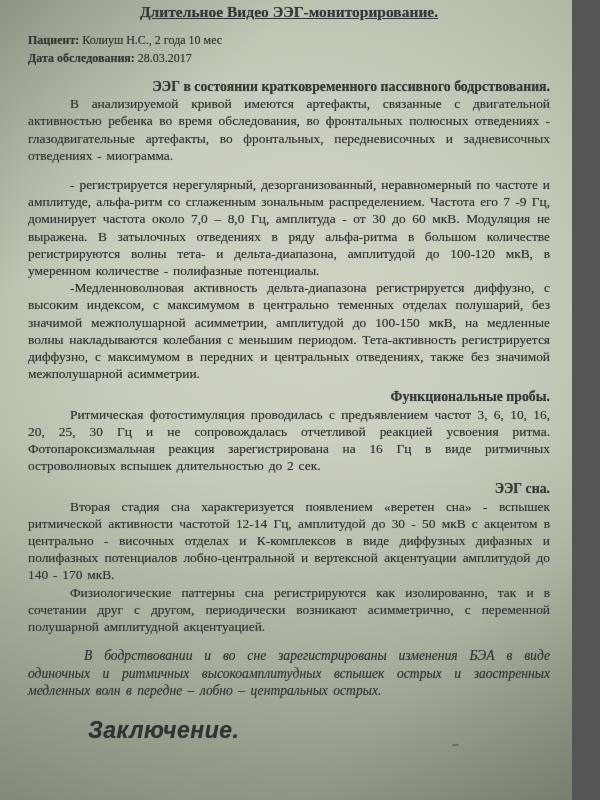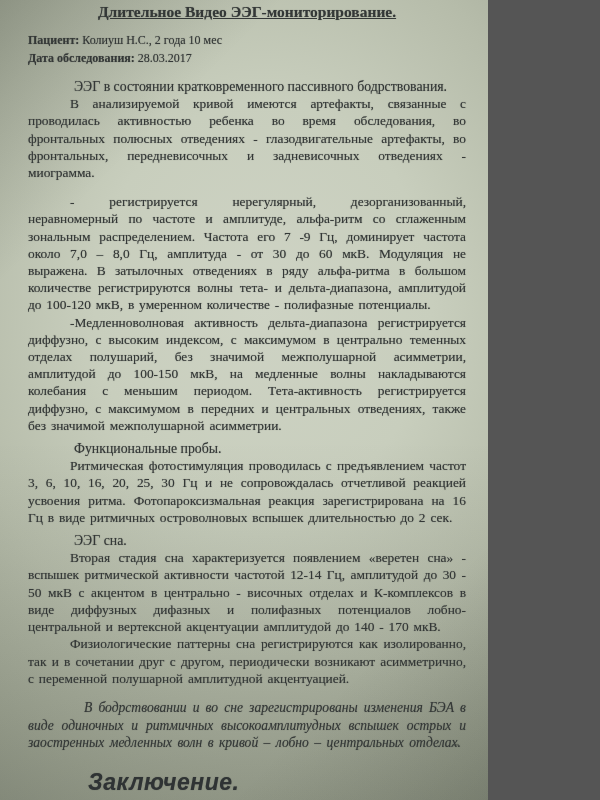--- a/index.html
+++ b/index.html
@@ -1,18 +1,18 @@
 <!DOCTYPE html>
 <html lang="ru"><head>
 <meta charset="utf-8">
 <style>
   html,body{margin:0;padding:0;background:#555;}
   .photo{
     position:relative;
-    width:488px;height:800px;
+    width:572px;height:800px;
     overflow:hidden;
     background:
       linear-gradient(135deg, rgba(30,36,28,0.22) 0%, rgba(30,36,28,0) 22%),
       linear-gradient(315deg, rgba(30,36,28,0.14) 0%, rgba(30,36,28,0) 20%),
       linear-gradient(to bottom, rgba(30,36,28,0) 55%, rgba(30,36,28,0.16) 100%),
       radial-gradient(ellipse 115% 85% at 54% 38%, #ced3c4 0%, #c8cebd 30%, #b6bcaa 55%, #a2a896 76%, #8e9484 95%, #878d7d 100%);
     font-family:"Liberation Serif","DejaVu Serif",serif;
     color:#343837;
   }
   .doc{
@@ -28,24 +28,25 @@
     line-height:20px;
     text-decoration:underline;
     margin-bottom:10px;
   }
   .meta-line{
     font-size:12px;
     line-height:17.5px;
   }
   .meta-line b{font-weight:bold;}
   .heading{
-    font-weight:normal;
+    font-weight:bold;
     font-size:13.8px;
     line-height:17.2px;
     margin-left:46px;
+    text-align:right;
   }
   .para{
     font-size:13.4px;
     line-height:17.2px;
     text-align:justify;
     text-indent:42px;
     margin:0;
     word-spacing:1.5px;
   }
   .mt4{margin-top:12px;}
@@ -92,37 +93,37 @@
       <span>Колиуш Н.С., 2 года 10 мес</span>
     </div>
 
     <div class="meta-line">
       <b>Дата обследования:</b>
       <span>28.03.2017</span>
     </div>
 
     <div class="heading mt11">ЭЭГ в состоянии кратковременного пассивного бодрствования.</div>
 
-    <p class="para">В анализируемой кривой имеются артефакты, связанные с проводилась активностью ребенка во время обследования, во фронтальных полюсных отведениях - глазодвигательные артефакты, во фронтальных, передневисочных и задневисочных отведениях - миограмма.</p>
+    <p class="para">В анализируемой кривой имеются артефакты, связанные с двигательной активностью ребенка во время обследования, во фронтальных полюсных отведениях - глазодвигательные артефакты, во фронтальных, передневисочных и задневисочных отведениях - миограмма.</p>
 
     <p class="para mt4">- регистрируется нерегулярный, дезорганизованный, неравномерный по частоте и амплитуде, альфа-ритм со сглаженным зональным распределением. Частота его 7 -9 Гц, доминирует частота около 7,0 – 8,0 Гц, амплитуда - от 30 до 60 мкВ. Модуляция не выражена. В затылочных отведениях в ряду альфа-ритма в большом количестве регистрируются волны тета- и дельта-диапазона, амплитудой до 100-120 мкВ, в умеренном количестве - полифазные потенциалы.</p>
 
     <p class="para">-Медленноволновая активность дельта-диапазона регистрируется диффузно, с высоким индексом, с максимумом в центрально теменных отделах полушарий, без значимой межполушарной асимметрии, амплитудой до 100-150 мкВ, на медленные волны накладываются колебания с меньшим периодом. Тета-активность регистрируется диффузно, с максимумом в передних и центральных отведениях, также без значимой межполушарной асимметрии.</p>
 
 
     <div class="heading mt6">Функциональные пробы.</div>
 
     <p class="para">Ритмическая фотостимуляция проводилась с предъявлением частот 3, 6, 10, 16, 20, 25, 30 Гц и не сопровождалась отчетливой реакцией усвоения ритма. Фотопароксизмальная реакция зарегистрирована на 16 Гц в виде ритмичных островолновых вспышек длительностью до 2 сек.</p>
 
     <div class="heading mt6">ЭЭГ сна.</div>
 
 
     <p class="para">Вторая стадия сна характеризуется появлением «веретен сна» - вспышек ритмической активности частотой 12-14 Гц, амплитудой до 30 - 50 мкВ с акцентом в центрально - височных отделах и К-комплексов в виде диффузных дифазных и полифазных потенциалов лобно-центральной и вертексной акцентуации амплитудой до 140 - 170 мкВ.</p>
 
     <p class="para">Физиологические паттерны сна регистрируются как изолированно, так и в сочетании друг с другом, периодически возникают асимметрично, с переменной полушарной амплитудной акцентуацией.</p>
 
-    <p class="summary">В бодрствовании и во сне зарегистрированы изменения БЭА в виде одиночных и ритмичных высокоамплитудных вспышек острых и заостренных медленных волн в кривой – лобно – центральных отделах.</p>
+    <p class="summary">В бодрствовании и во сне зарегистрированы изменения БЭА в виде одиночных и ритмичных высокоамплитудных вспышек острых и заостренных медленных волн в передне – лобно – центральных острых.</p>
 
     <div class="conclusion">Заключение.</div>
 
   </div>
   <div class="speck"></div>
 </div>
 
 </body></html>

